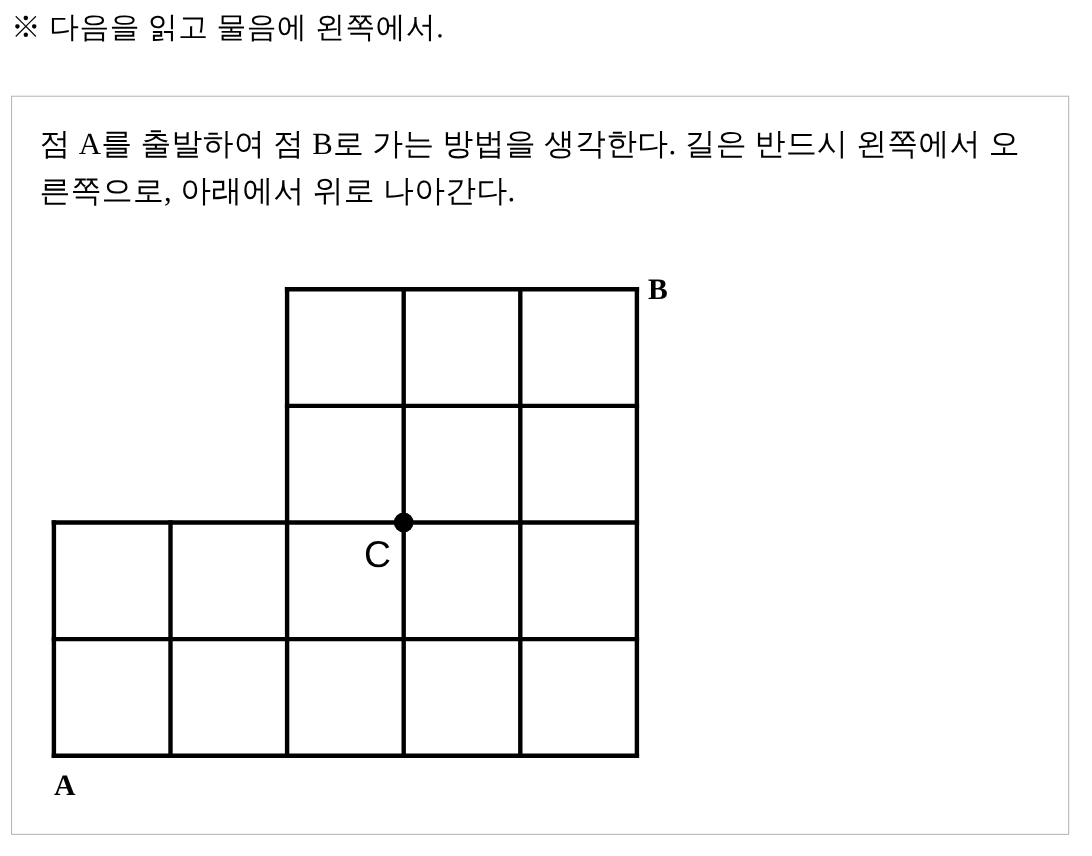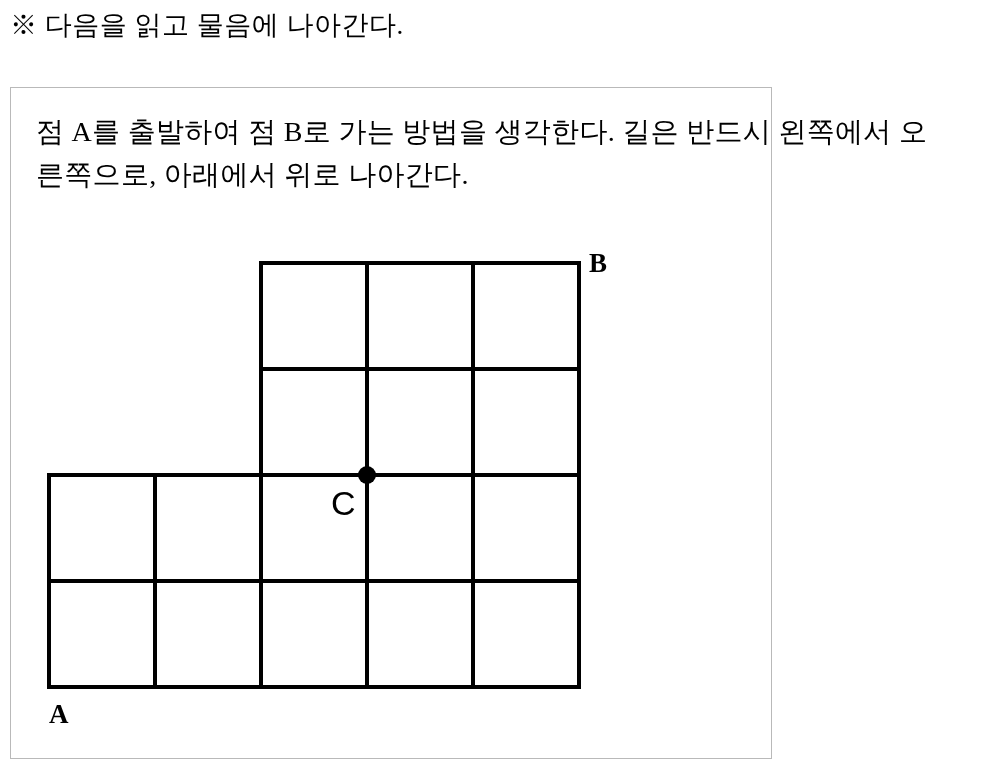--- a/index.html
+++ b/index.html
@@ -21,21 +21,21 @@
     top: 8px;
     font-size: 27px;
     line-height: 1.3;
     letter-spacing: 0.5px;
     white-space: nowrap;
   }
   .problem-box {
     position: absolute;
     left: 10px;
     top: 87px;
-    width: 762px;
+    width: 962px;
     height: 672px;
     border: 1px solid #b9b9b9;
     box-sizing: border-box;
     background: #ffffff;
   }
   .problem-text {
     position: absolute;
     left: 25px;
     top: 22px;
     width: 915px;
@@ -63,21 +63,21 @@
   }
   .fig-label-c {
     font-family: "Liberation Sans", sans-serif;
     font-size: 34px;
     font-weight: normal;
   }
 </style>
 </head>
 <body>
 
-<div class="instruction">※ 다음을 읽고 물음에 나아간다.</div>
+<div class="instruction">※ 다음을 읽고 물음에 왼쪽에서.</div>
 
 <div class="problem-box">
 
   <div class="problem-text">점 A를 출발하여 점 B로 가는 방법을 생각한다. 길은 반드시 왼쪽에서 오른쪽으로, 아래에서 위로 나아간다.</div>
 
   <div class="figure-wrap">
     <svg class="grid-figure" width="620" height="480" viewBox="0 0 620 480">
 
       <g stroke="#000000" stroke-width="4" stroke-linecap="square" fill="none">
 

